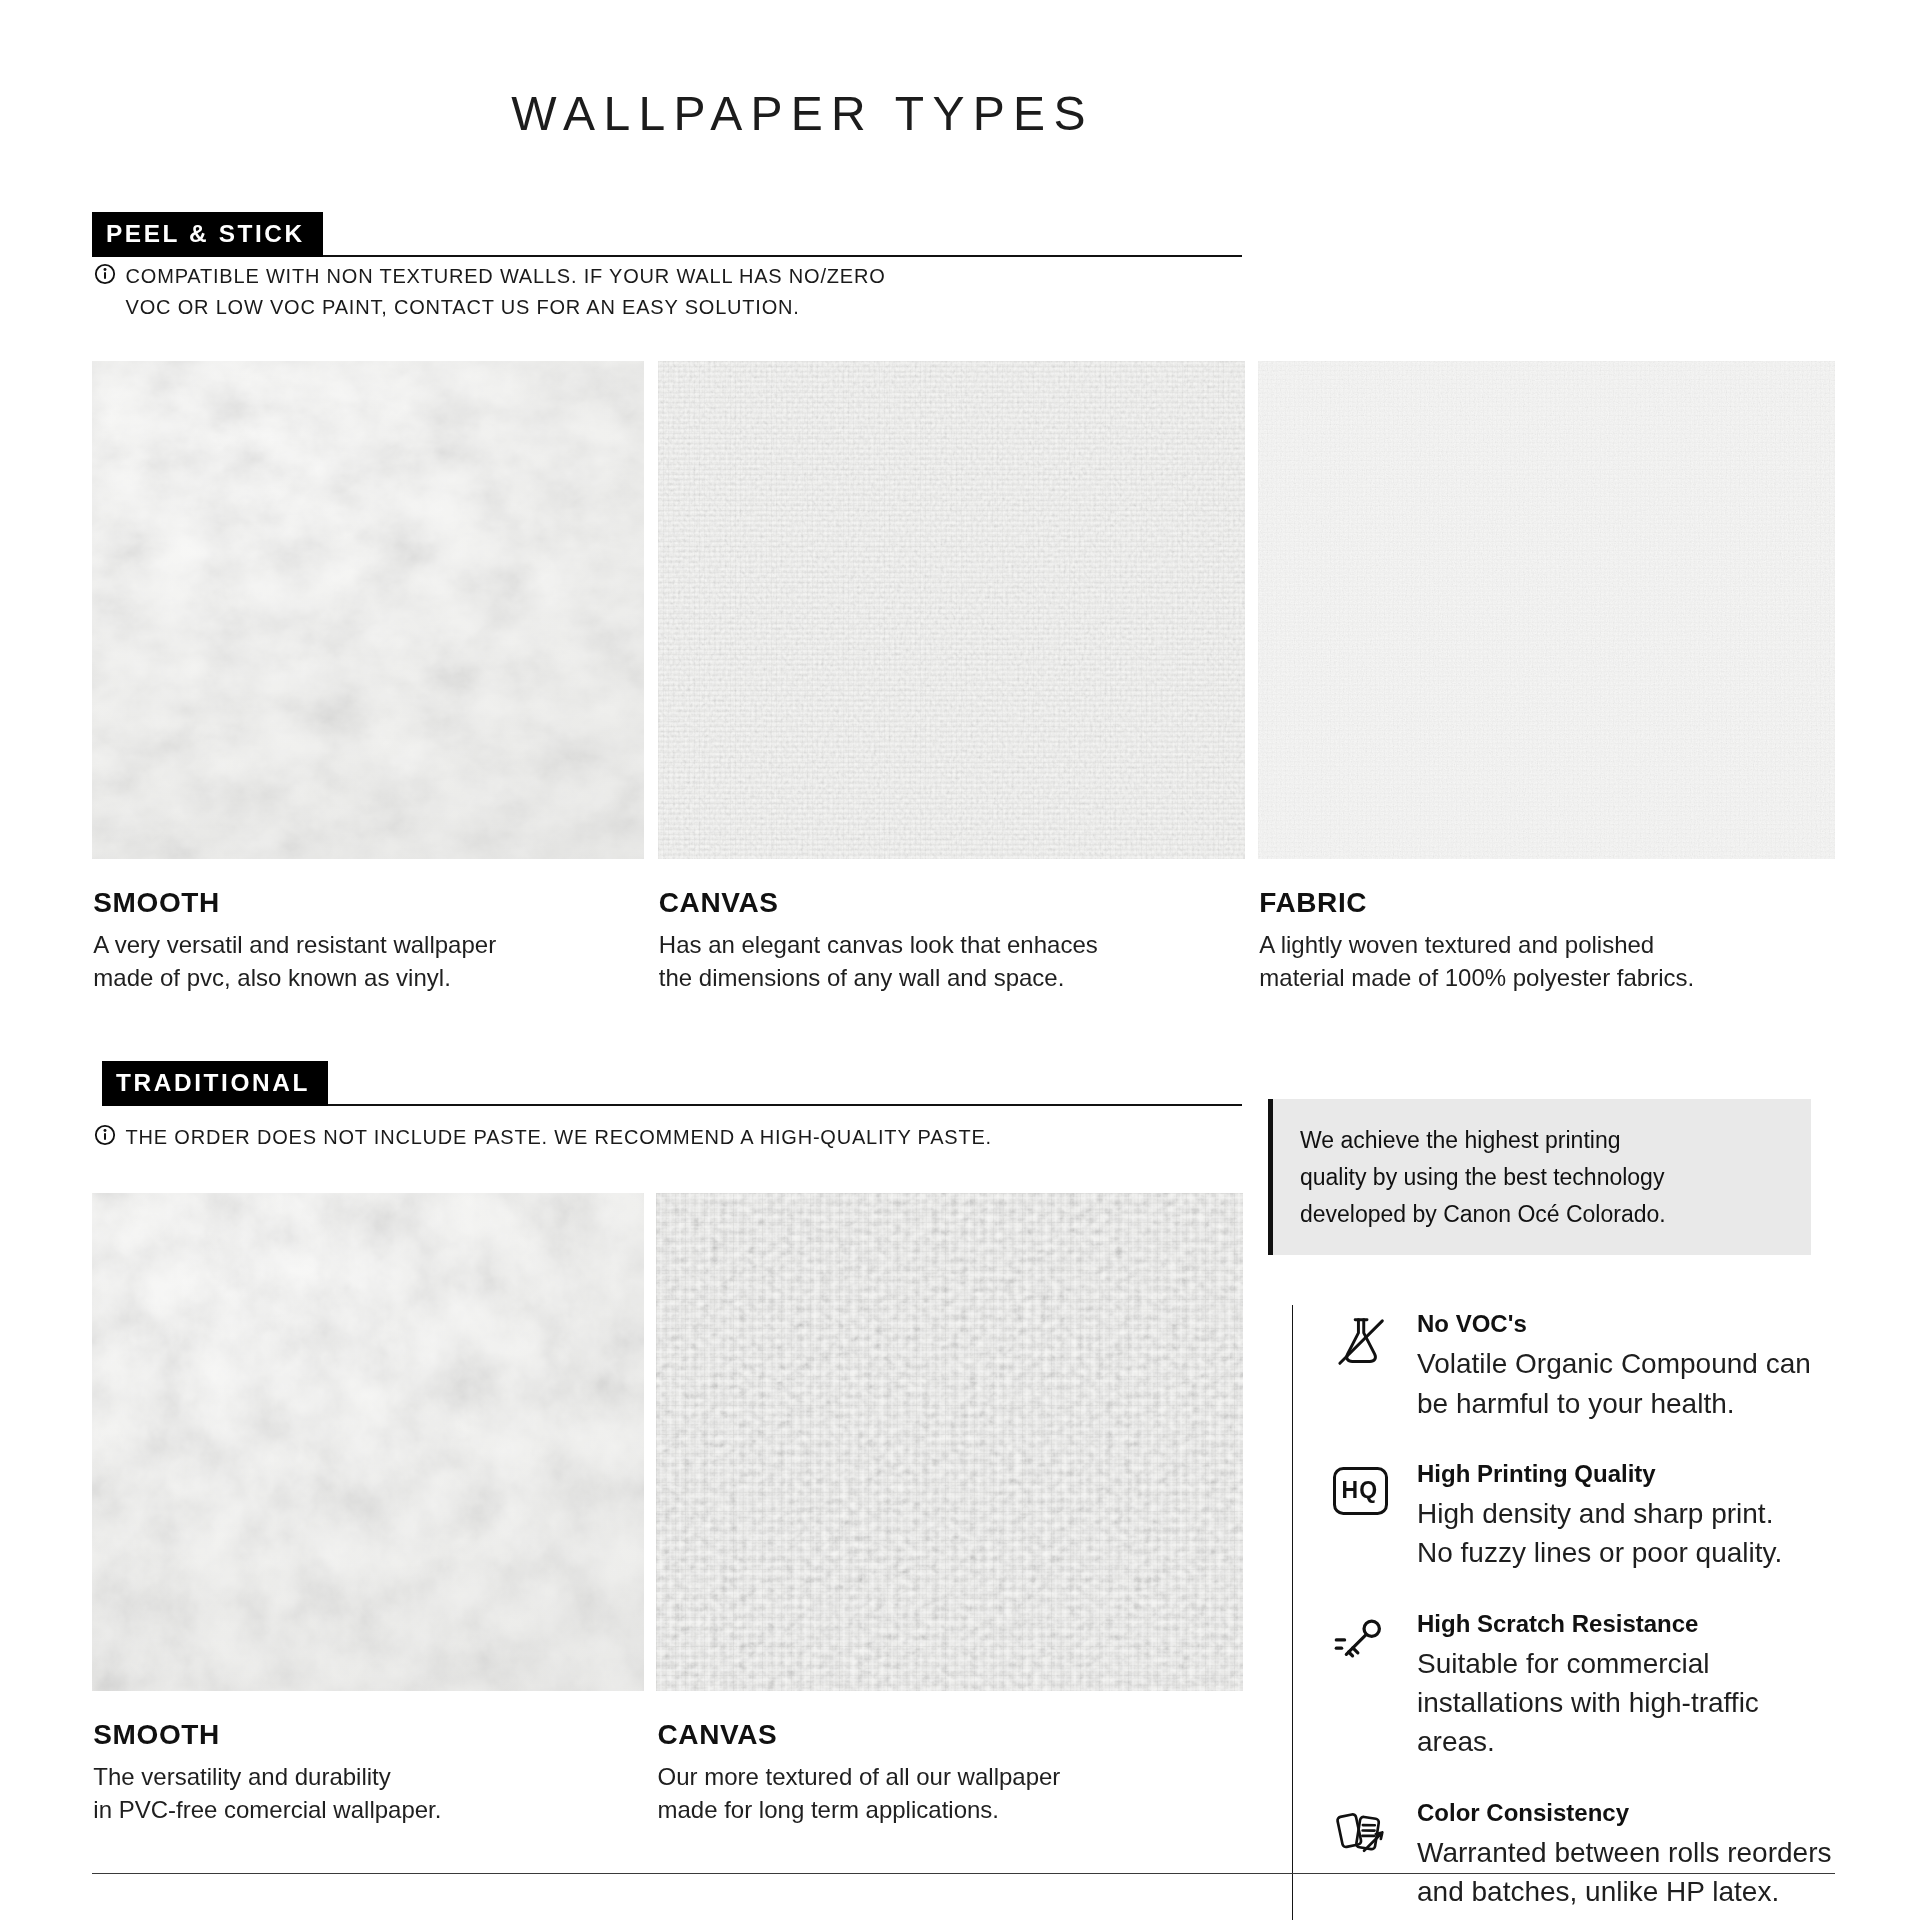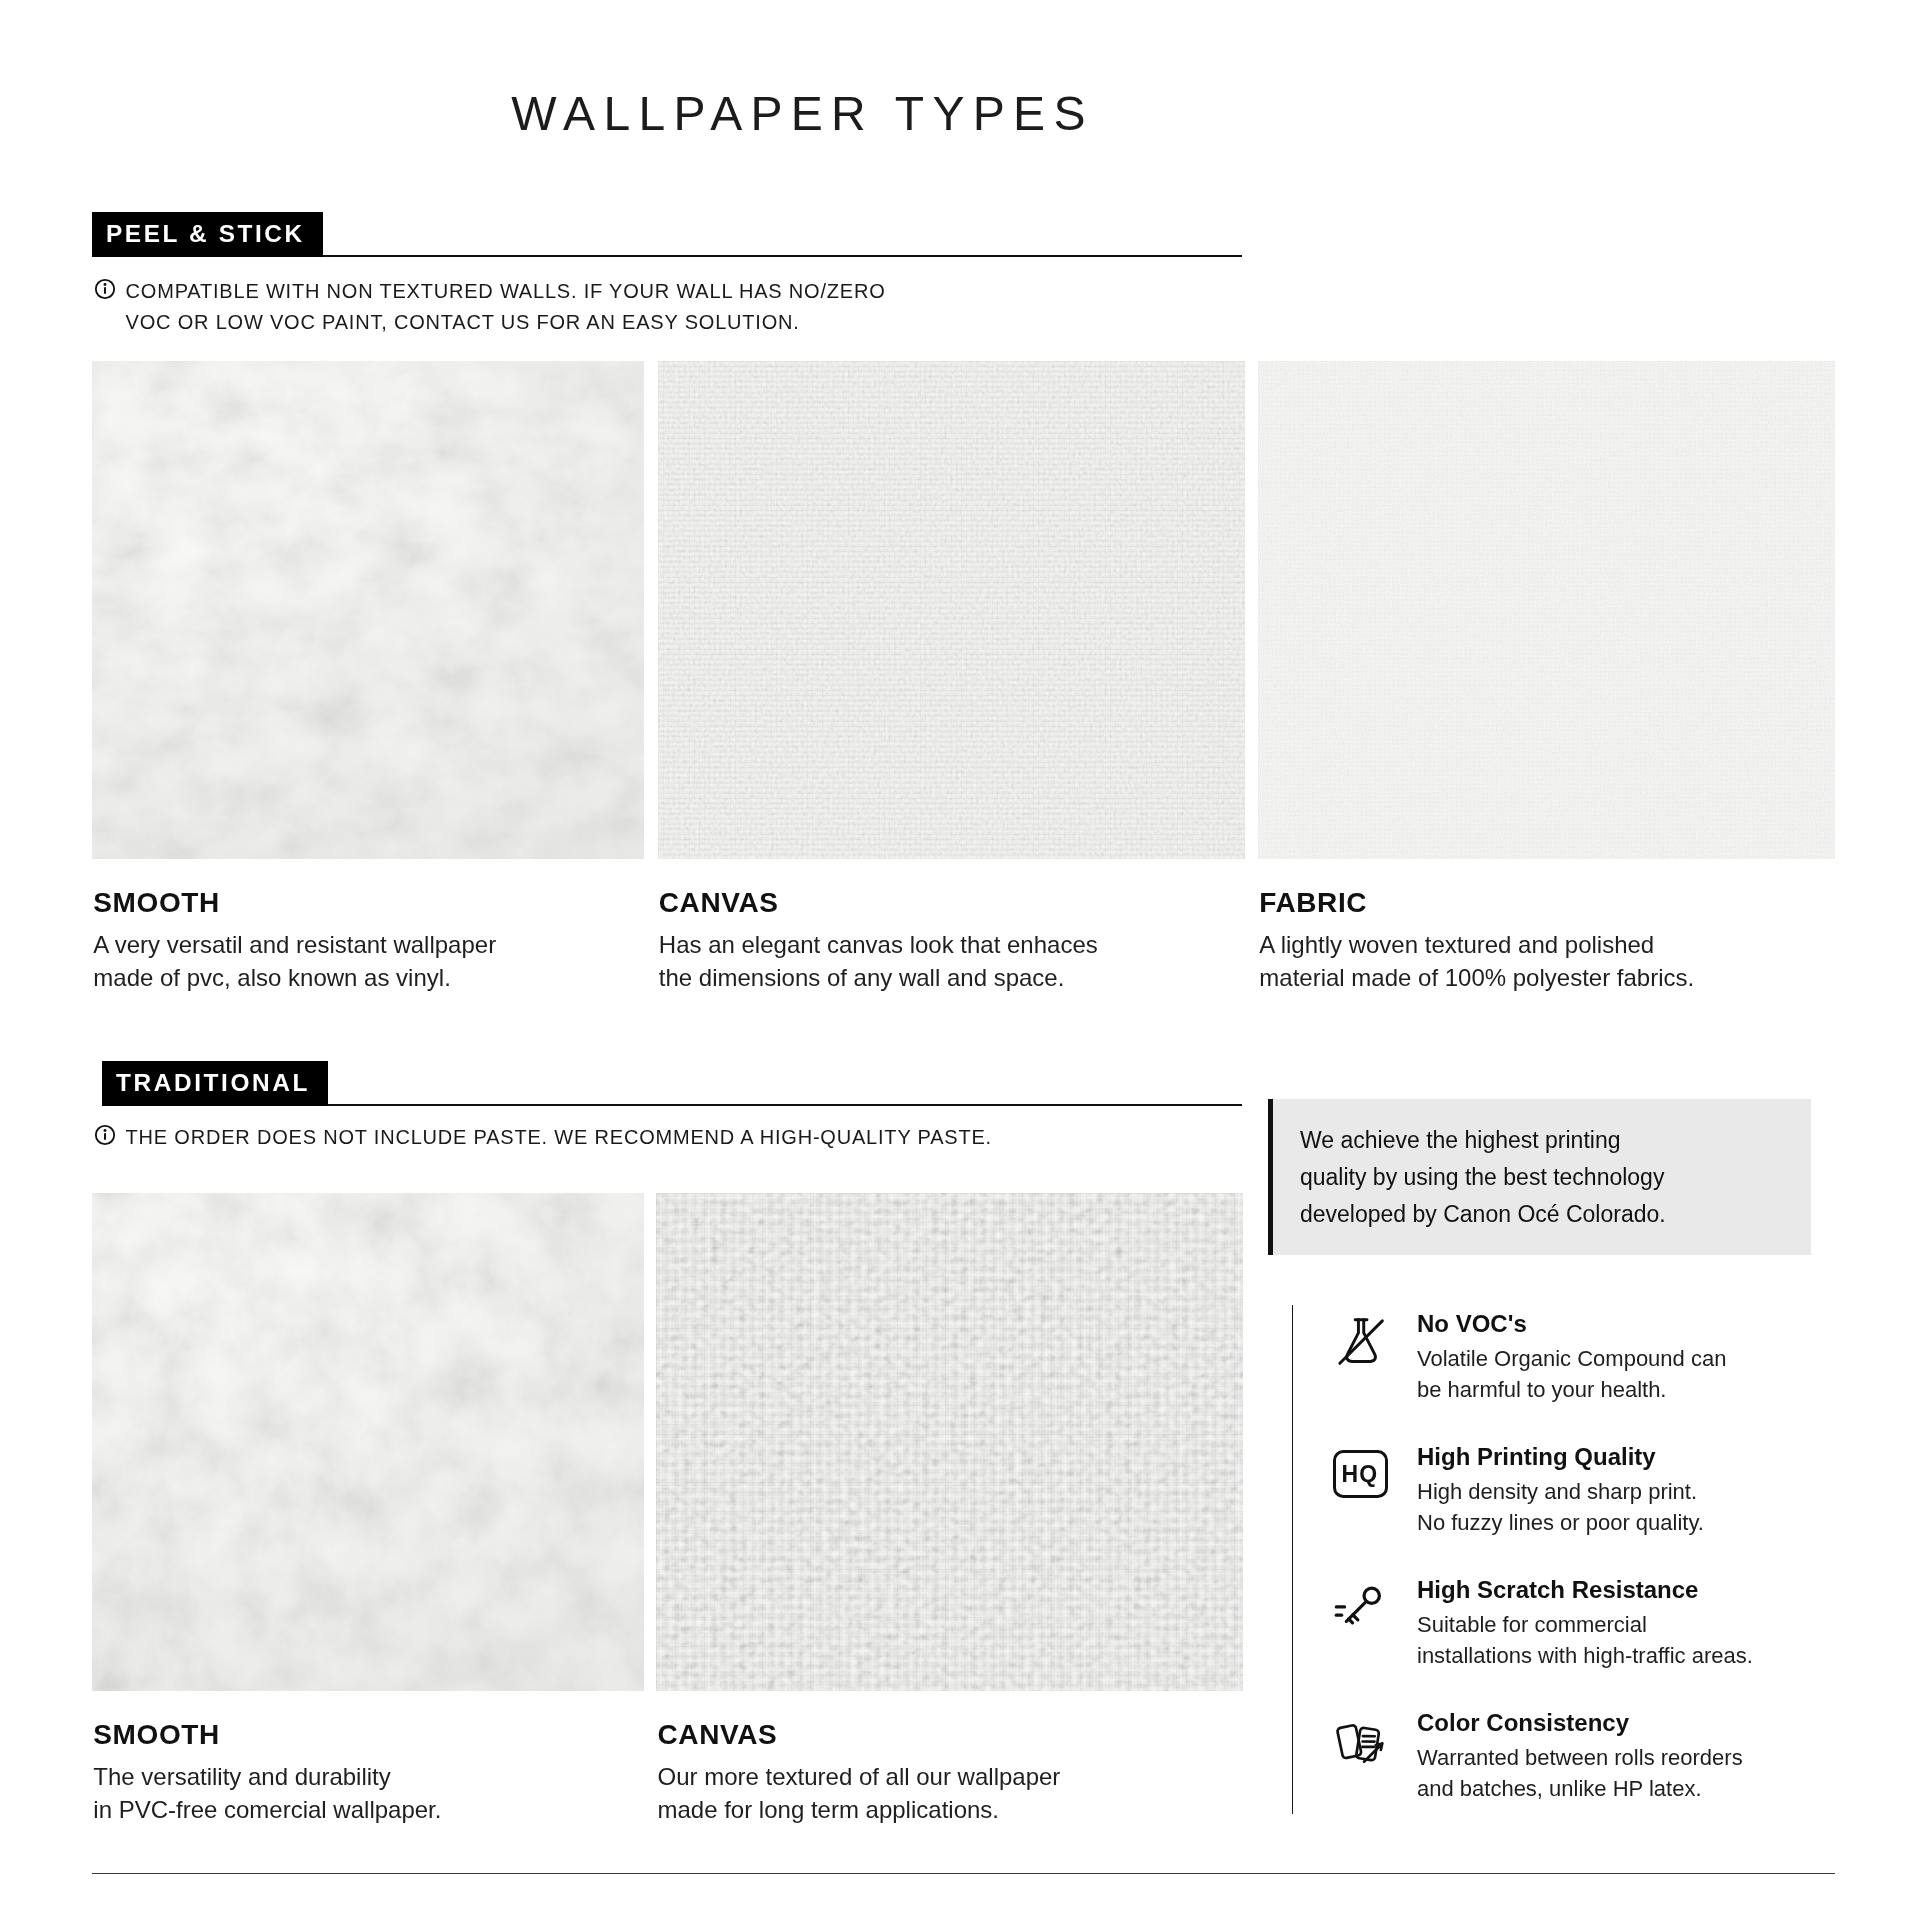--- a/index.html
+++ b/index.html
@@ -11,21 +11,21 @@
            font-size:48px; font-weight:500; letter-spacing:8.3px; color:#1c1c1c; line-height:1; }
 
   .sec-header { position:absolute; display:flex; align-items:flex-end; width:1150px; }
   .sec-header.peel { top:212px; left:92px; }
   .sec-header.trad { top:1061px; left:92px;padding-left:10px; }
   .sec-badge { background:#000000; color:#fff; font-size:24.4px; font-weight:700; letter-spacing:2.6px;
                padding:8.3px 18px 8.3px 14px; white-space:nowrap; }
   .sec-line { flex:1; height:1.9px; background:#111; align-self:flex-end; }
 
   .note { position:absolute; display:flex; align-items:flex-start; gap:9.6px; }
-  .note.n1 { top:276px; left:94px; width:1130px; }
+  .note.n1 { top:261px; left:94px; width:1130px; }
   .note.n2 { top:1122px; left:94px; width:1156px; }
   .note .ico { flex:none; margin-top:1.9px; }
   .note-text { font-size:20px; line-height:1.55; letter-spacing:0.8px; color:#1a1a1a; white-space:pre-line; }
 
   .swatch-row { position:absolute; display:grid; column-gap:13.5px; }
   .swatch-row.row1 { top:361px; left:92px; grid-template-columns:552px 587px 577px; }
   .swatch-row.row2 { top:1193px; left:92px; grid-template-columns:552px 587px; column-gap:12.2px; }
 
   .swatch-img { height:498px; overflow:hidden; }
   .swatch-img svg { display:block; width:100%; height:100%; }
@@ -44,21 +44,21 @@
   .features { position:absolute; top:1305px; left:1292px; width:543px;
               border-left:1.9px solid #161616; padding:5.1px 0 9px 36px;
               display:flex; flex-direction:column; gap:37px; }
   .feature { display:flex; gap:26px; align-items:flex-start; }
   .f-icon { flex:none; width:62px; height:62px; display:flex; align-items:center; justify-content:center; }
   .f-icon svg { stroke:#111; fill:none; stroke-width:5; stroke-linecap:round; stroke-linejoin:round; }
   .hq-badge { width:55px; height:48px; border:3.9px solid #111; border-radius:10.3px;
               display:flex; align-items:center; justify-content:center;
               font-size:23px; font-weight:800; letter-spacing:1.3px; color:#111; }
   .f-title { font-size:24px; font-weight:700; color:#111; margin-bottom:6.4px; }
-  .f-desc { font-size:22px; line-height:1.4; color:#1e1e1e; white-space:pre-line; }
+  .f-desc { font-size:28px; line-height:1.4; color:#1e1e1e; white-space:pre-line; }
 
   .bottom-rule { position:absolute; top:1873px; left:92px; width:1743px; height:1.3px; background:#3a3a3a; }
 
   .defs-svg { position:absolute; width:0; height:0; }
 </style>
 </head>
 <body>
 
 <svg class="defs-svg" aria-hidden="true">
   <defs>

